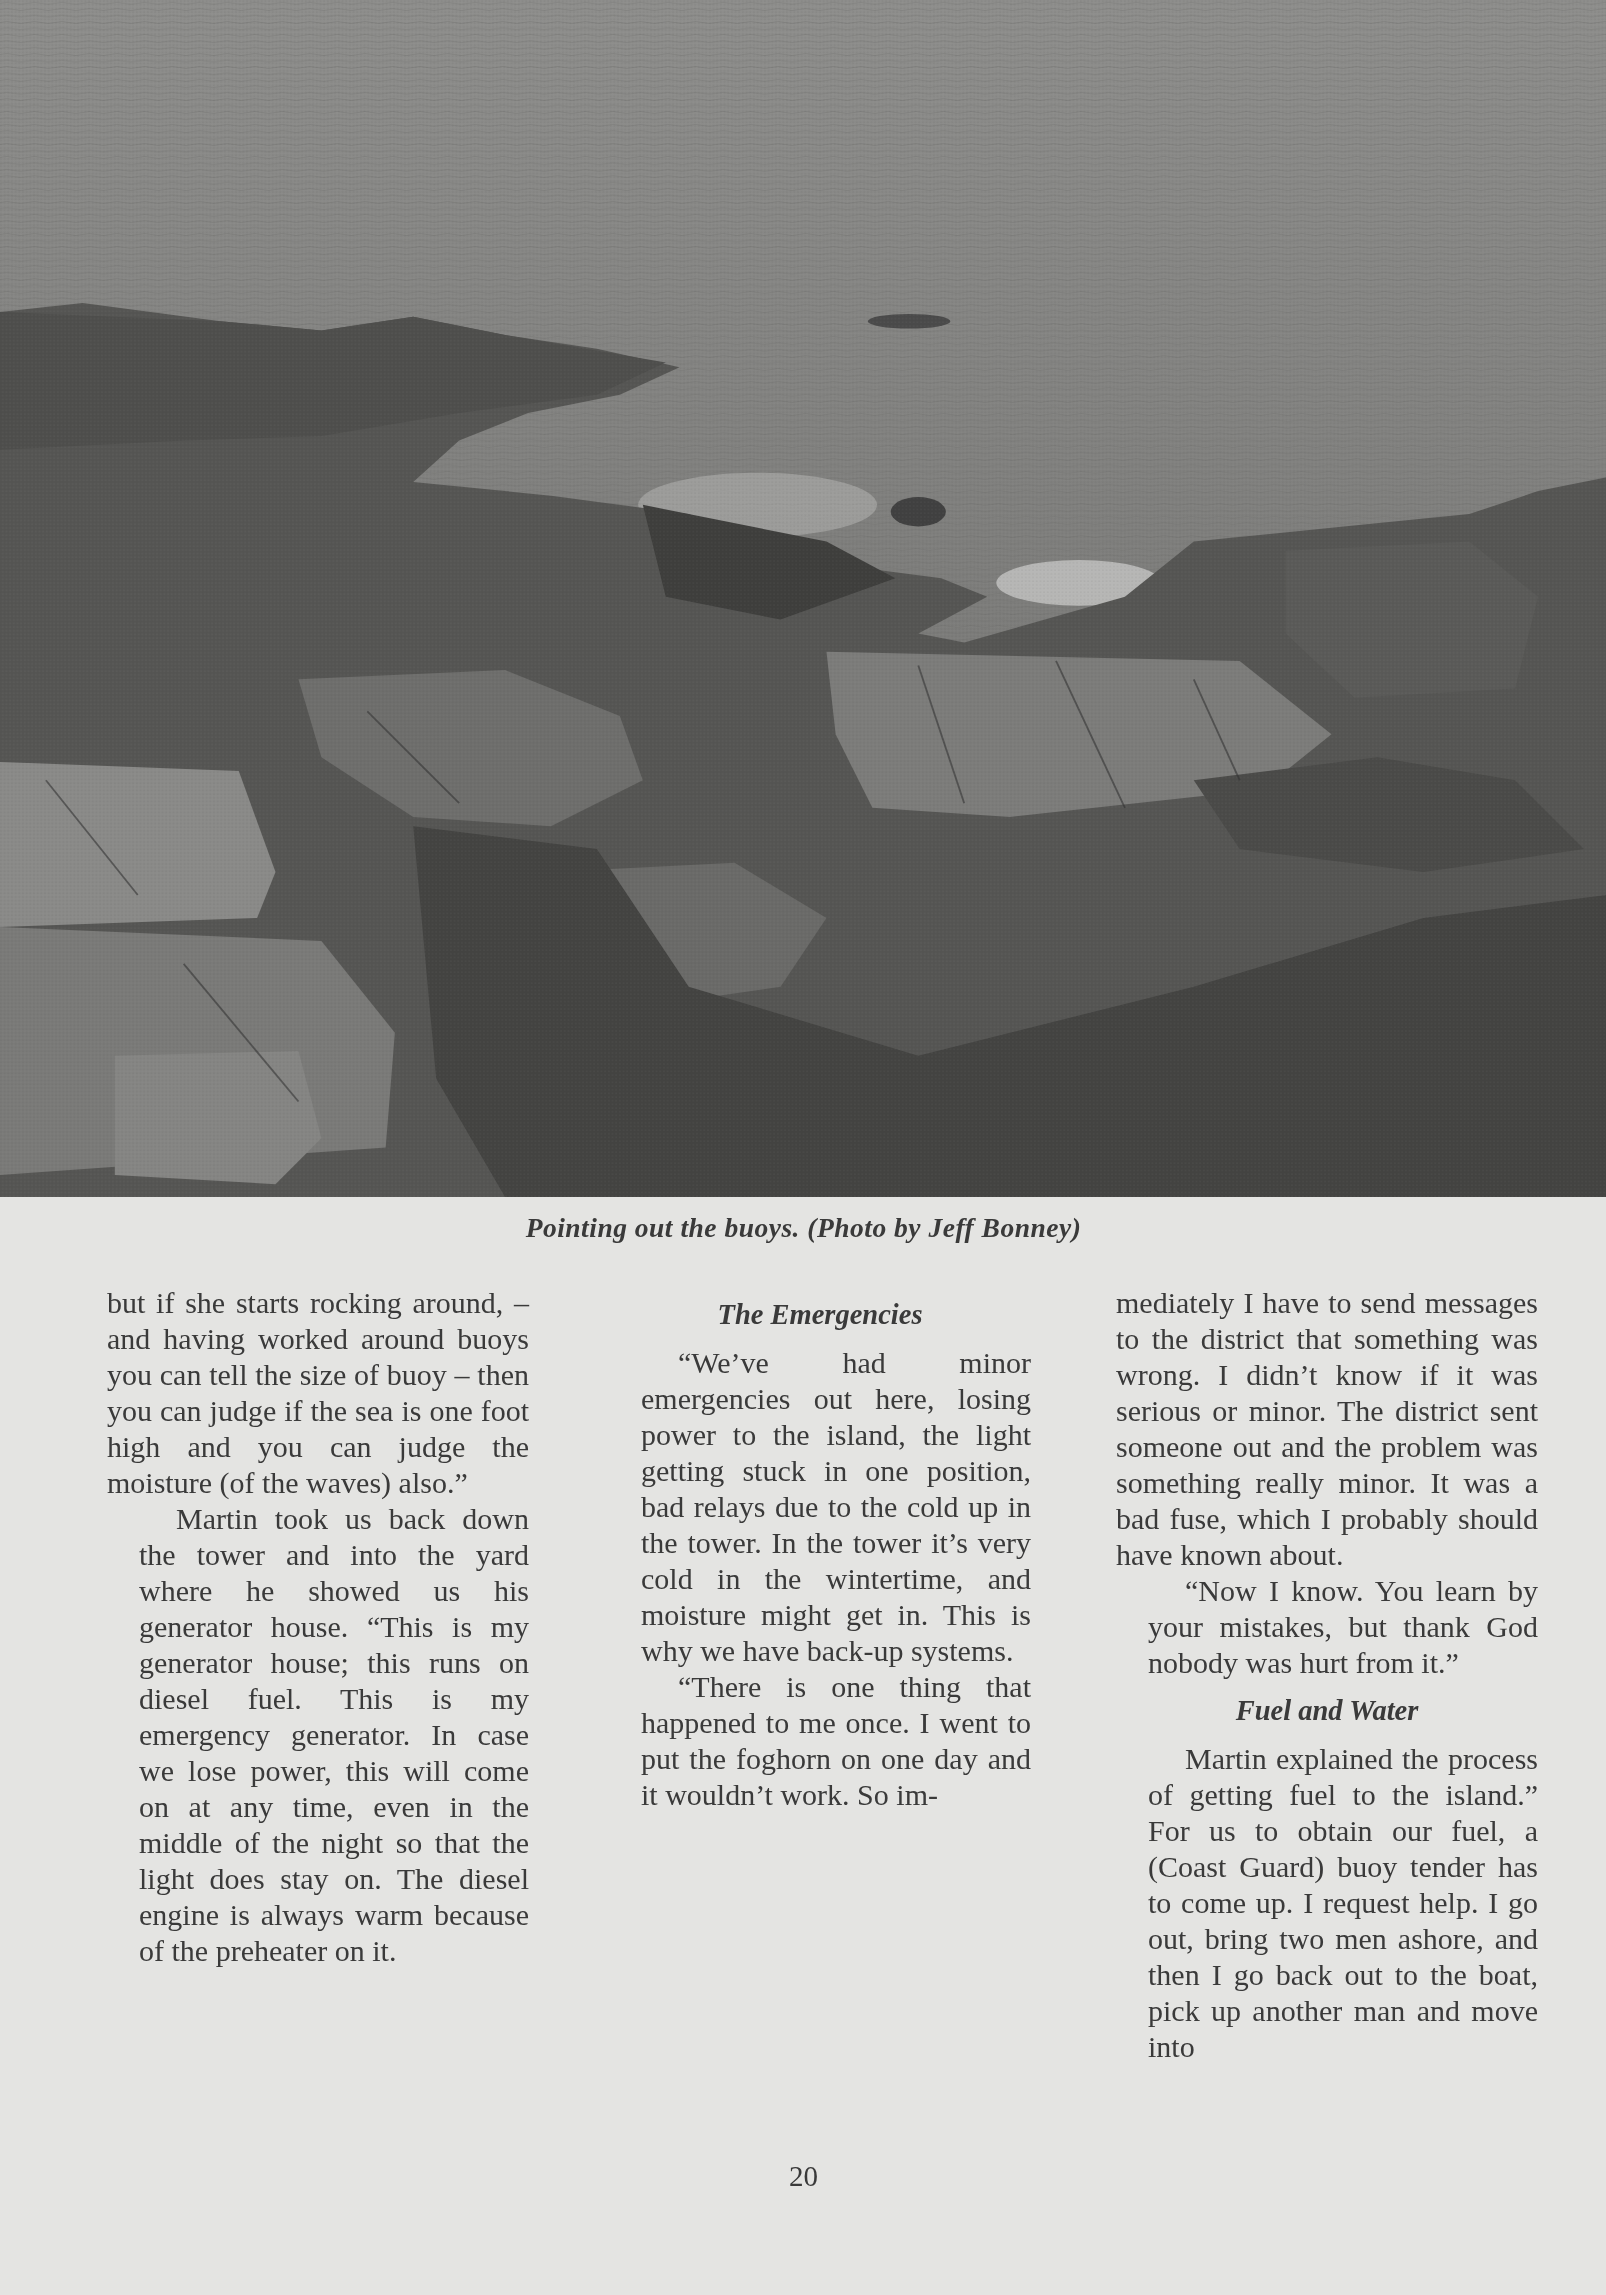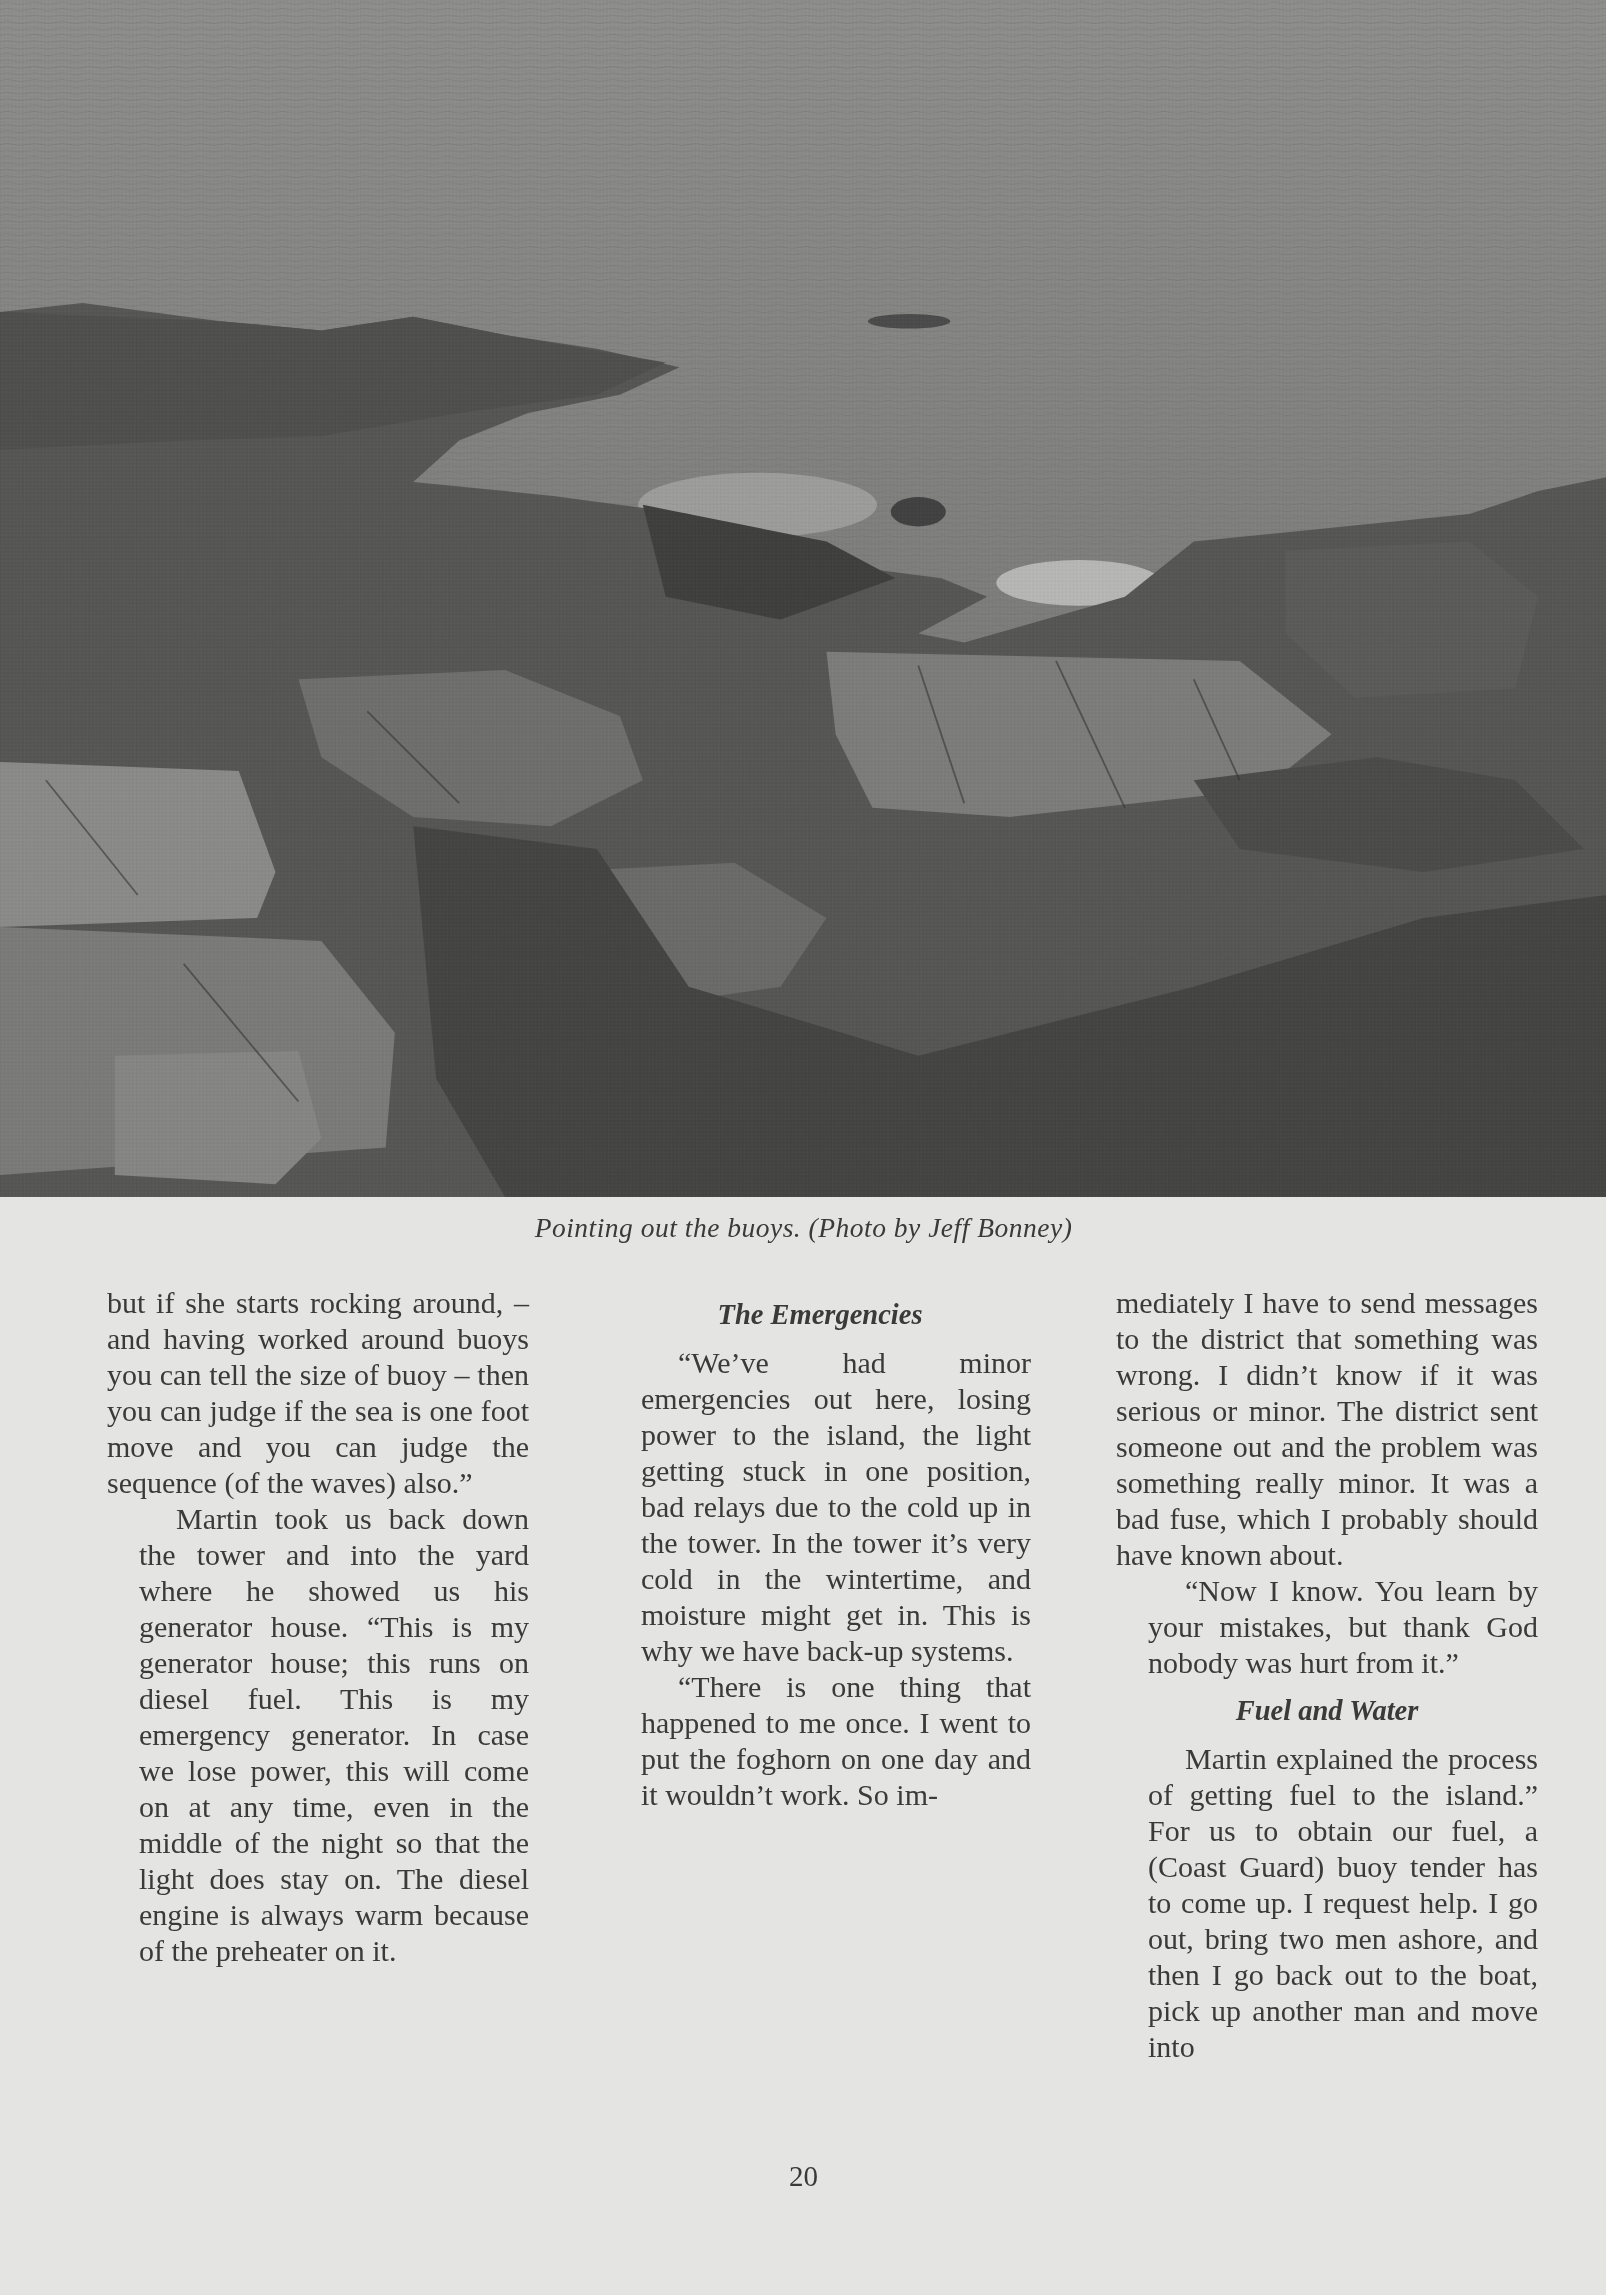--- a/index.html
+++ b/index.html
@@ -20,21 +20,21 @@
       background: #777;
     }
     .photo svg { display: block; width: 100%; height: 100%; }
     .caption {
       position: absolute;
       left: 0; top: 1212px;
       width: 1607px;
       text-align: center;
       font-family: "Liberation Serif", "DejaVu Serif", serif;
       font-style: italic;
-      font-weight: normal;
+      font-weight: bold;
       font-size: 27.5px;
       letter-spacing: 0.5px;
       color: #3a3a3a;
     }
     .column {
       position: absolute;
       top: 1285px;
       width: 422px;
       font-size: 30px;
       line-height: 36px;
@@ -118,21 +118,21 @@
       <path d="M400 2100 L650 2400"></path>
       <path d="M800 1550 L1000 1750"></path>
     </g>
     <rect x="0" y="0" width="3500" height="2608" fill="url(#grain)"></rect>
   </svg>
 </div>
 
 <div class="caption">Pointing out the buoys. (Photo by Jeff Bonney)</div>
 
 <div class="column col1">
-  <p class="first">but if she starts rocking around, – and having worked around buoys you can tell the size of buoy – then you can judge if the sea is one foot move and you can judge the sequence (of the waves) also.”</p>
+  <p class="first">but if she starts rocking around, – and having worked around buoys you can tell the size of buoy – then you can judge if the sea is one foot high and you can judge the moisture (of the waves) also.”</p>
   <p class="indent">Martin took us back down the tower and into the yard where he showed us his generator house. “This is my generator house; this runs on diesel fuel. This is my emergency generator. In case we lose power, this will come on at any time, even in the middle of the night so that the light does stay on. The diesel engine is always warm because of the preheater on it.</p>
 </div>
 
 <div class="column col2">
   <h3>The Emergencies</h3>
   <p class="indent">“We’ve had minor emergencies out here, losing power to the island, the light getting stuck in one position, bad relays due to the cold up in the tower. In the tower it’s very cold in the wintertime, and moisture might get in. This is why we have back-up systems.</p>
   <p class="indent">“There is one thing that happened to me once. I went to put the foghorn on one day and it wouldn’t work. So im-</p>
 </div>
 
 <div class="column col3">

